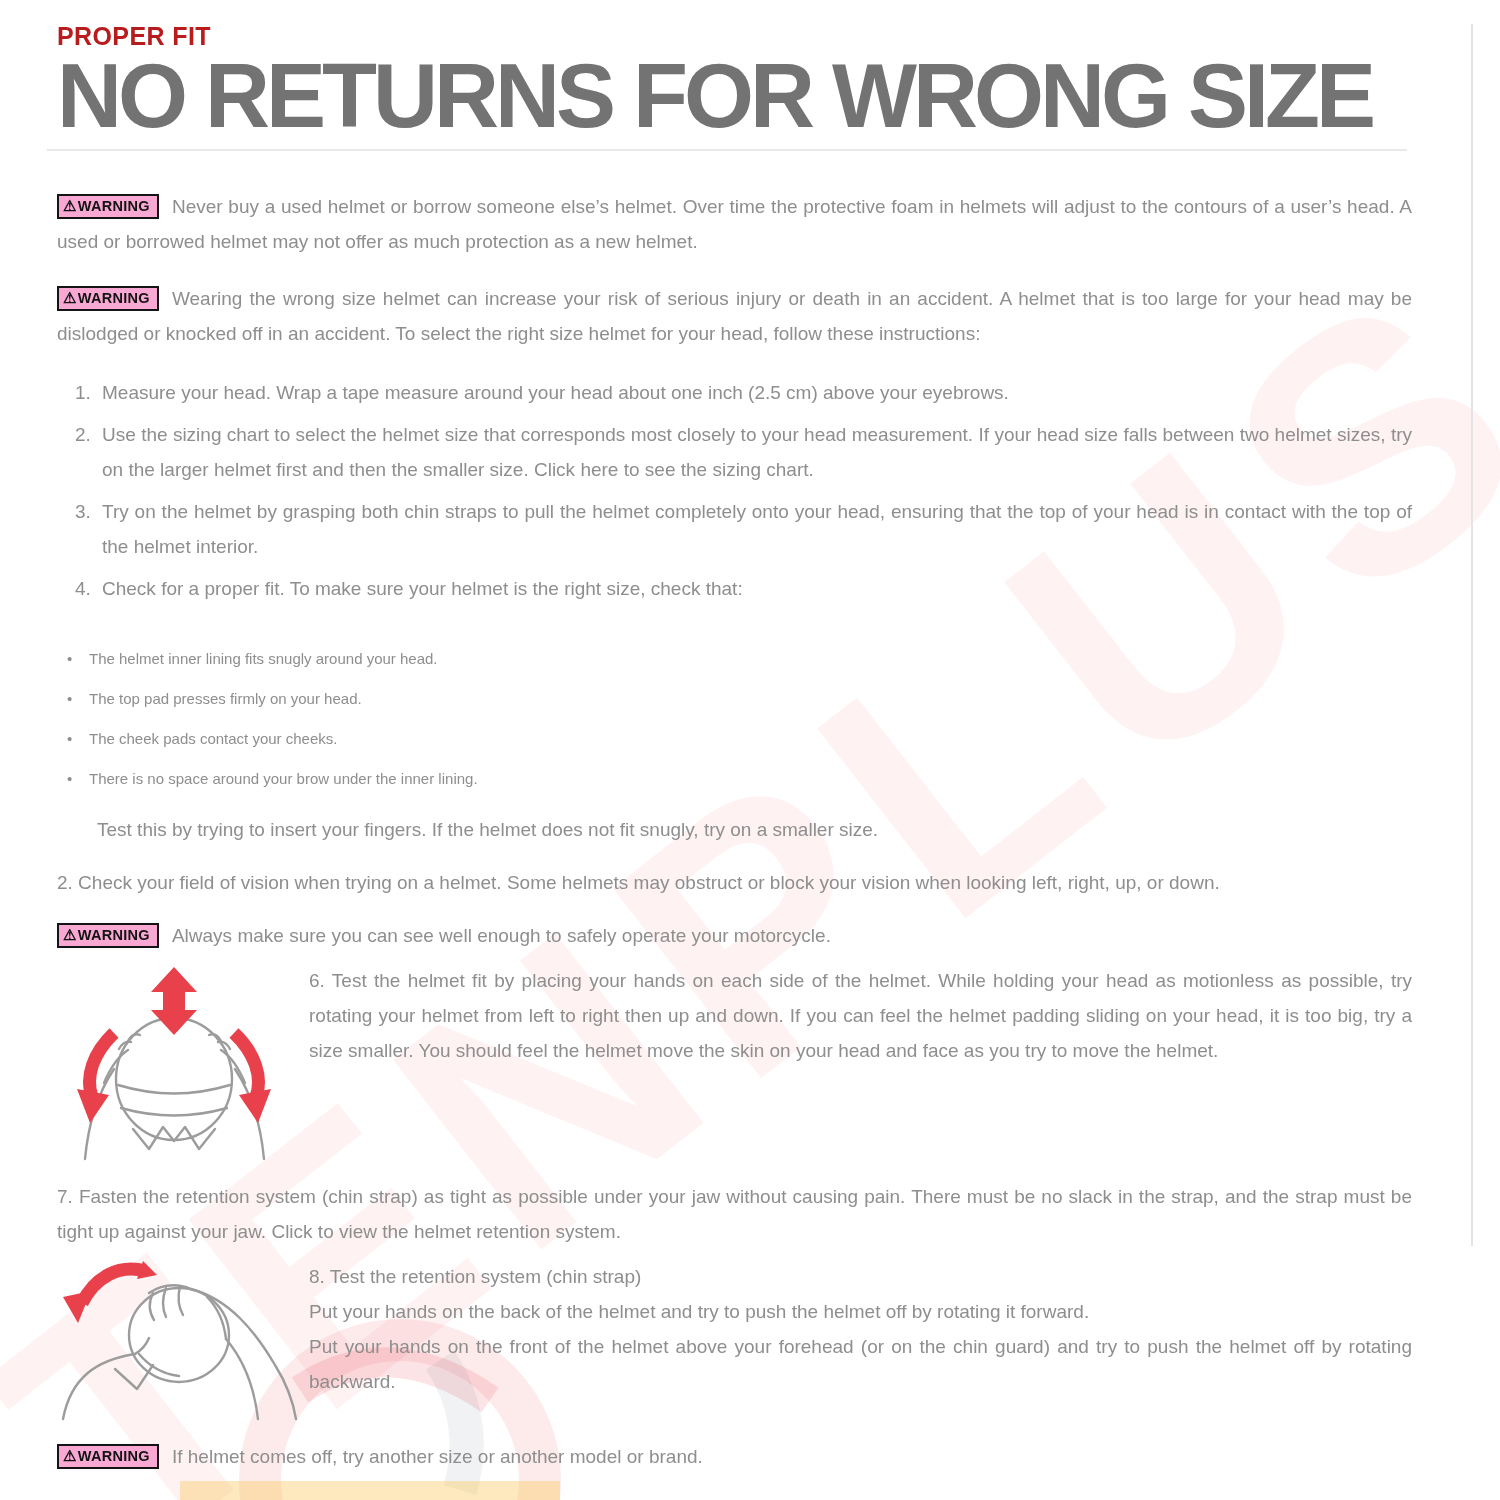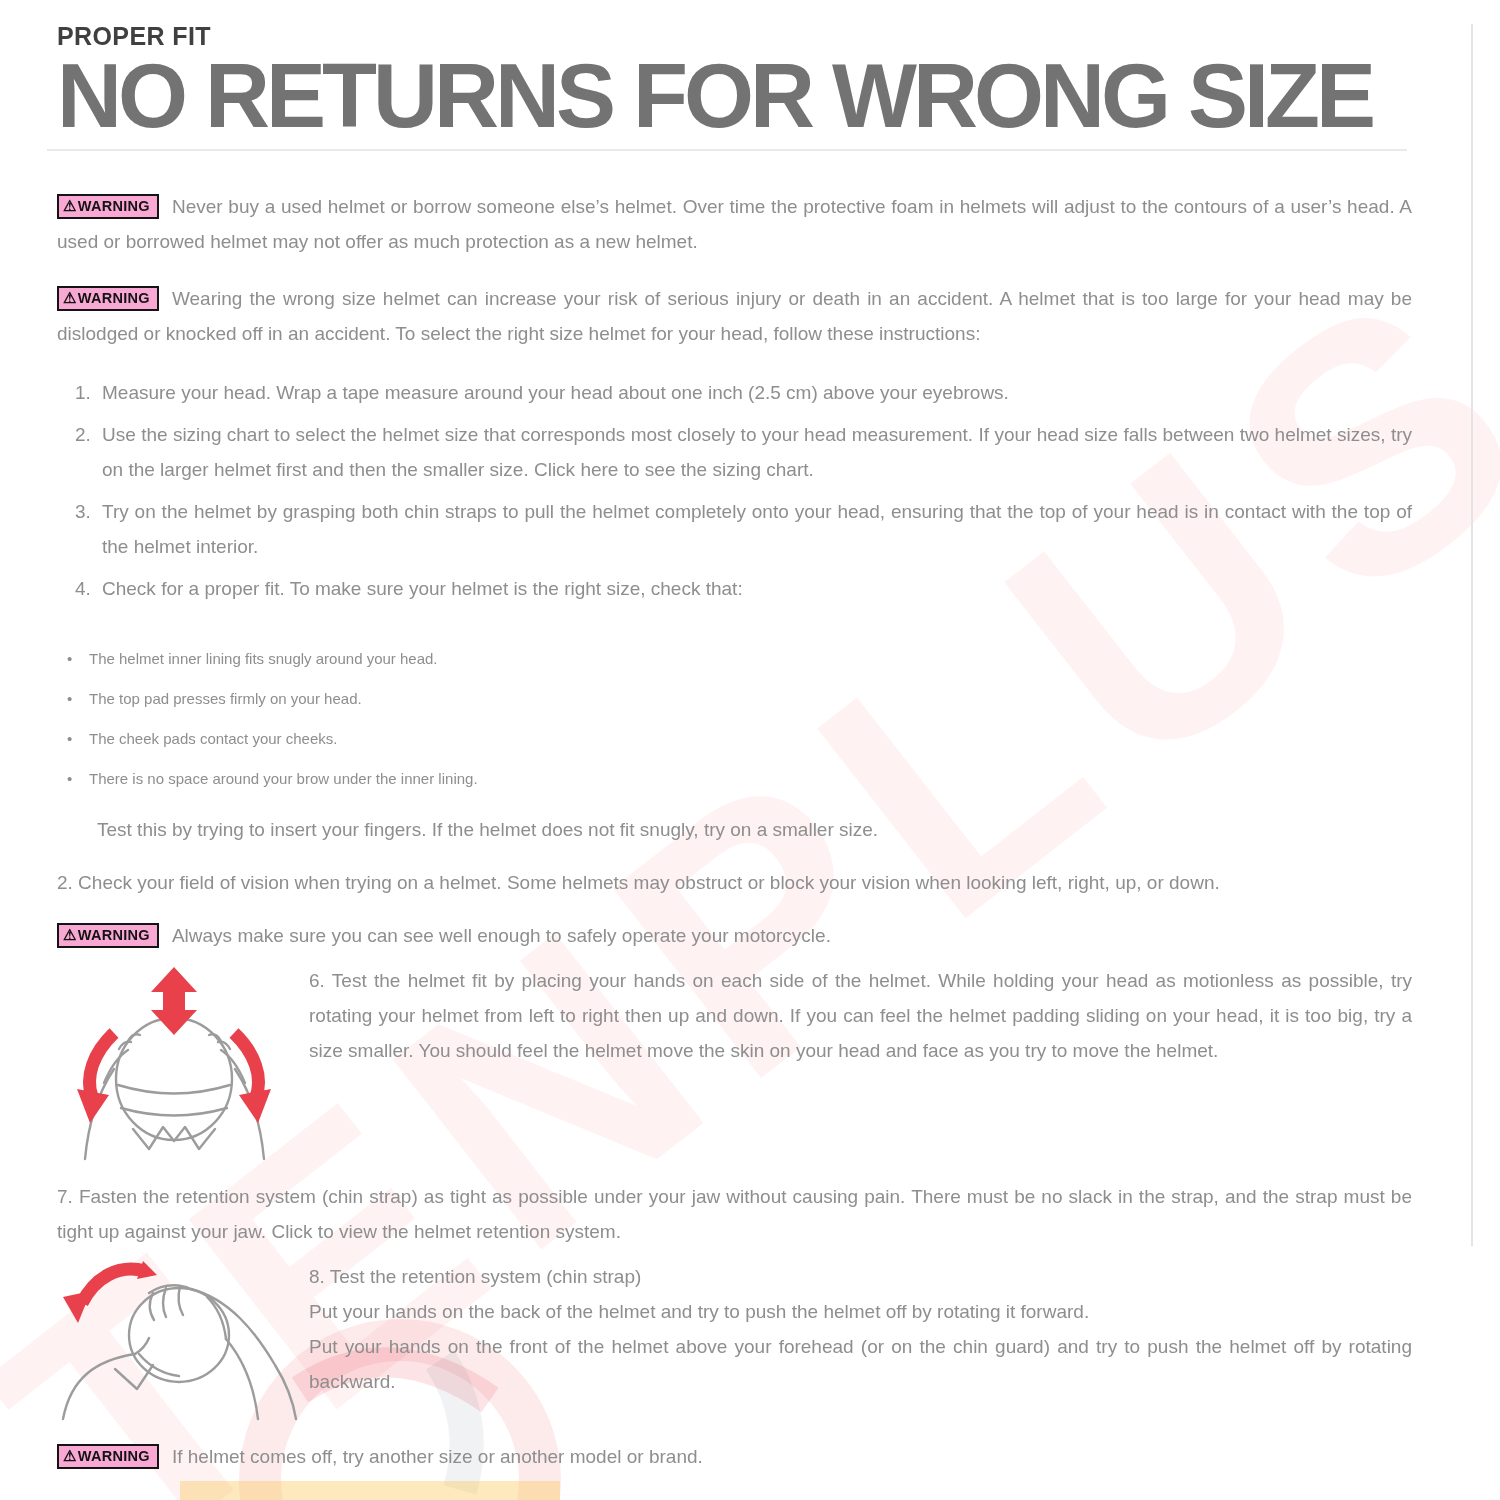--- a/index.html
+++ b/index.html
@@ -16,21 +16,21 @@
     font-size:350px;font-weight:bold;letter-spacing:26px;white-space:nowrap;
     color:rgba(235,60,70,0.065);
   }
   .wm-emblem{position:absolute;left:150px;top:1270px;}
   .wm-strip{position:absolute;left:180px;top:1481px;width:380px;height:19px;
     background:rgba(250,200,90,0.40);}
   .edge-line{position:absolute;left:1471px;top:24px;width:2px;height:1222px;
     background:#e4e4e4;z-index:1;}
   
   .page{position:relative;z-index:2;padding:22px 88px 0 57px;}
-  .kicker{font-size:25px;font-weight:bold;color:#404040;letter-spacing:0.4px;margin:0;}
+  .kicker{font-size:25px;font-weight:bold;color:#b91c1c;letter-spacing:0.4px;margin:0;}
   .big-title{
     font-size:90px;font-weight:bold;color:#737373;letter-spacing:-4px;
     line-height:1.02;margin:0;white-space:nowrap;
   }
   .rule{height:2px;background:#e9e9e9;margin:6px 0 0 -10px;width:1360px;}
   .para{font-size:19px;line-height:35px;text-align:justify;margin:0;}
   .left-al{text-align:left;}
   
   .badge{
     display:inline-block;background:#f9a8d4;border:2px solid #141414;

